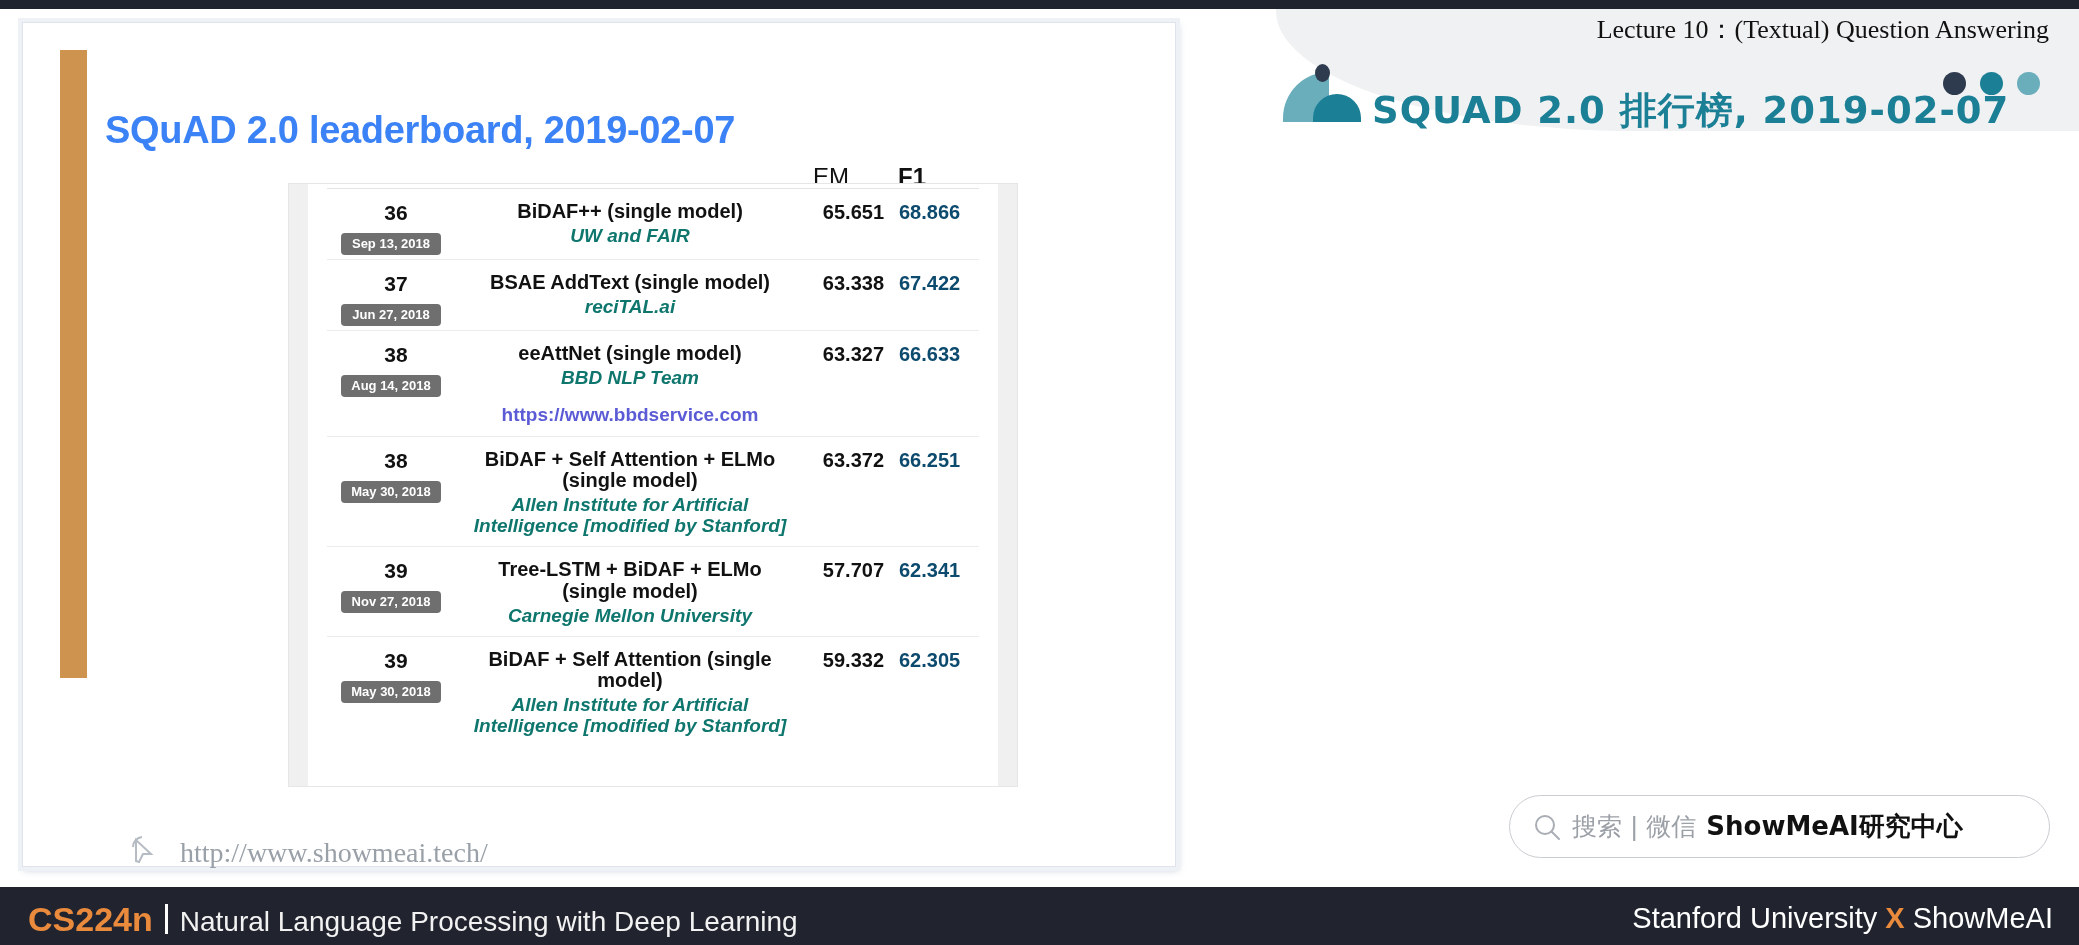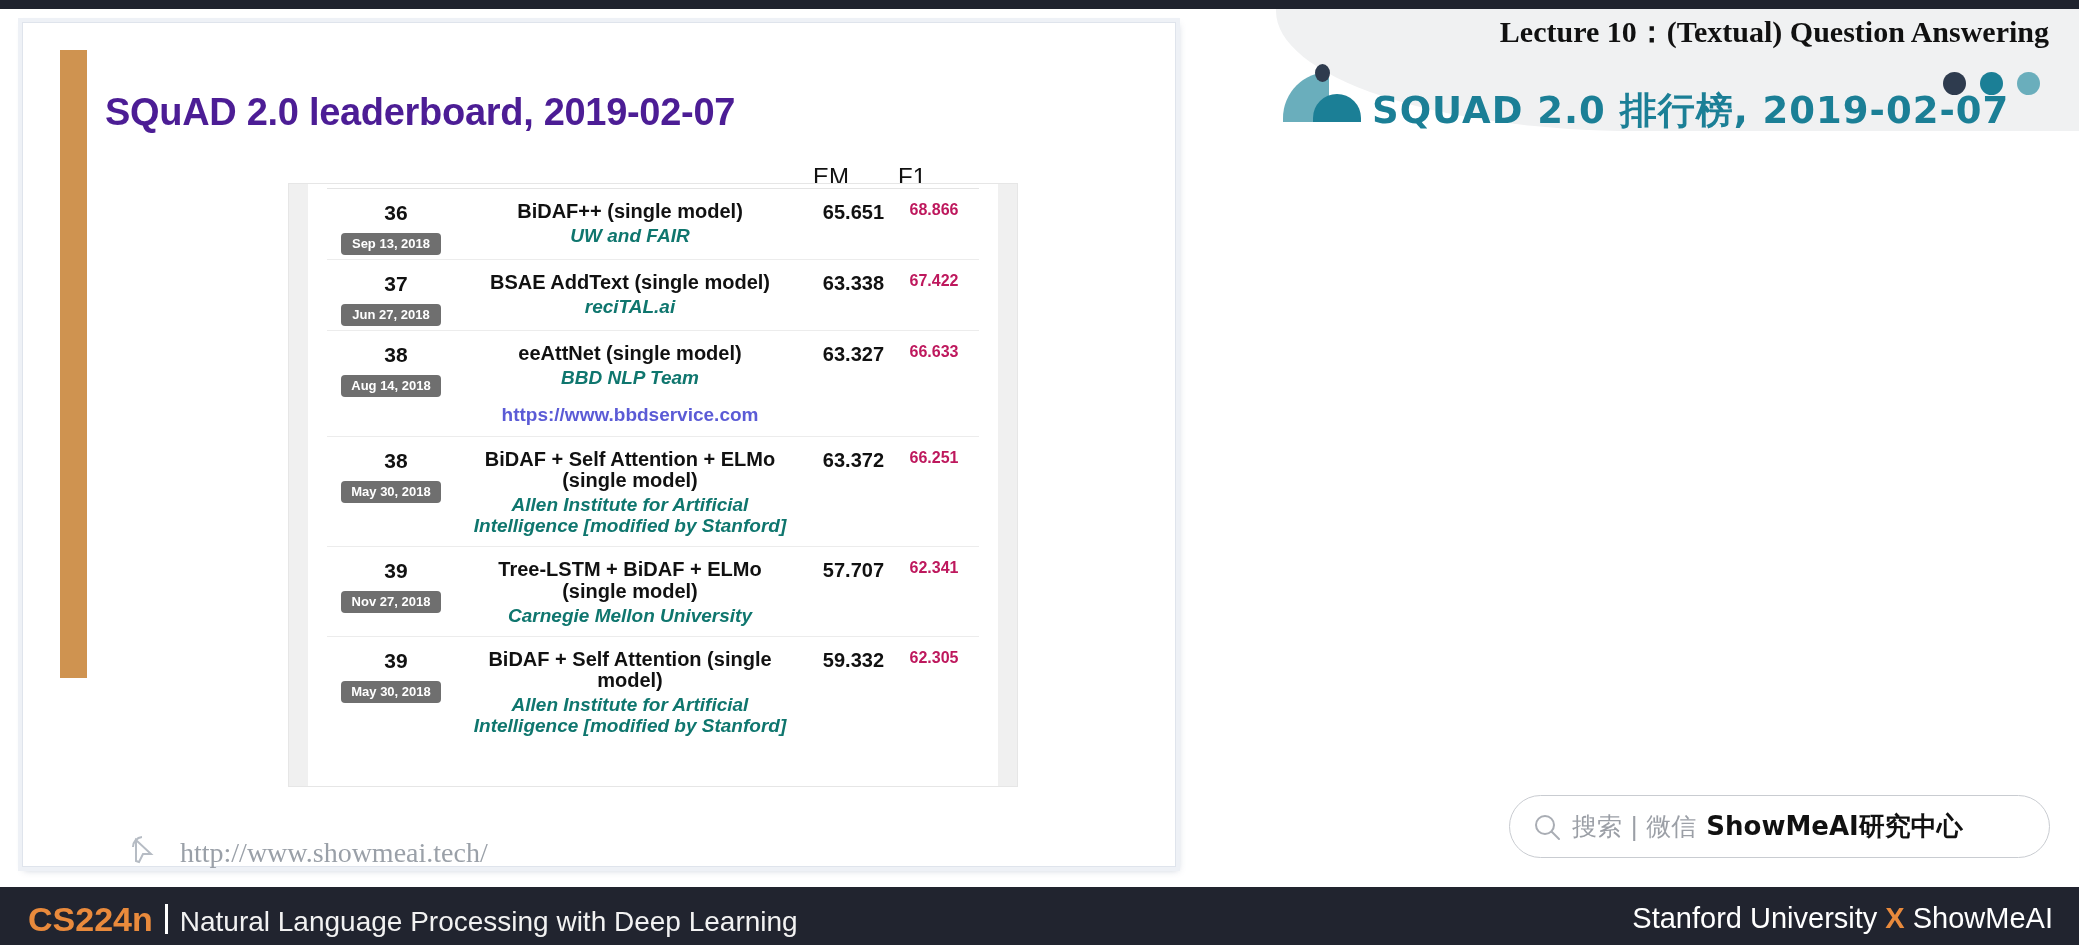--- a/index.html
+++ b/index.html
@@ -16,39 +16,39 @@
   
   .slide-card{
     position:absolute;left:22px;top:22px;width:1152px;height:843px;
     background:#ffffff;
     border:1px solid #dfe4ec;
     box-shadow:0 0 0 4px #eef1f6, 2px 3px 7px rgba(120,135,160,.45);
   }
   .orange-bar{position:absolute;left:37px;top:27px;width:27px;height:628px;background:#cf9350;}
 
   .slide-title{
-    position:absolute;left:82px;top:68px;
-    font-size:38px;font-weight:bold;color:#4c1d95;
+    position:absolute;left:82px;top:86px;
+    font-size:38px;font-weight:bold;color:#3b82f6;
     letter-spacing:-.3px;white-space:nowrap;
     font-family:"Liberation Sans", sans-serif;
   }
 
   
   .lb-shot{
     position:absolute;left:265px;top:160px;width:728px;height:602px;
     background:#ffffff;border:1px solid #e6e6e6;overflow:hidden;
   }
   .lb-shot .gutter{position:absolute;top:0;width:19px;height:602px;background:#f0f0f0;}
   .lb-shot .gutter.l{left:0;}
   .lb-shot .gutter.r{right:0;}
 
   .lb-headers{position:absolute;left:265px;top:140px;width:728px;height:28px;}
   .lb-headers .h{position:absolute;font-size:24px;color:#111;font-weight:normal;}
   .lb-headers .em{left:525px;}
-  .lb-headers .f1{left:610px;}
+  .lb-headers .f1{left:610px;font-weight:bold;}
 
   .lb-table{position:absolute;left:38px;top:4px;width:652px;font-weight:bold;}
   .lb-row{position:relative;border-top:1px solid #ececec;padding:12px 0 10px 0;min-height:48px;}
   .lb-row:first-child{border-top:1px solid #e4e4e4;}
 
   .lb-rank{
     position:absolute;left:0;top:12px;width:138px;text-align:center;
     font-size:21px;color:#111;
   }
   .lb-date{
@@ -63,35 +63,35 @@
   }
   .lb-org{
     margin:2px 16px 0 138px;width:330px;text-align:center;
     font-size:19px;color:#0f766e;font-style:italic;line-height:1.12;
   }
   .lb-link{
     margin:16px 0 0 138px;width:330px;text-align:center;
     font-size:19px;color:#5b5bd6;line-height:1.15;
   }
   .lb-em{position:absolute;left:487px;top:12px;width:70px;text-align:right;font-size:20px;color:#111;}
-  .lb-f1{position:absolute;left:572px;top:12px;width:70px;text-align:center;font-size:16px;color:#be185d;}
+  .lb-f1{position:absolute;left:572px;top:12px;width:70px;text-align:left;font-size:20px;color:#0c4a6e;}
 
   
   .wm{position:absolute;left:103px;top:808px;display:flex;align-items:center;gap:14px;}
   .wm .url{font-size:28px;color:#9aa0a8;font-family:"Liberation Serif", serif;}
 
   
   .hdr-curve{
     position:absolute;left:1276px;top:9px;width:803px;height:122px;
     background:#f0f1f2;
     border-bottom-left-radius:360px 120px;
   }
   .lecture-title{
     position:absolute;right:30px;top:12px;
-    font-size:30px;font-weight:bold;color:#111;
+    font-size:26px;font-weight:normal;color:#111;
     font-family:"Liberation Serif", serif;white-space:nowrap;
   }
 
   .logo{position:absolute;left:1283px;top:66px;width:78px;height:56px;}
   .logo .quarter{
     position:absolute;left:0;top:6px;width:46px;height:50px;
     background:#6aaebc;border-top-left-radius:46px;
   }
   .logo .half{
     position:absolute;left:30px;top:28px;width:48px;height:28px;

